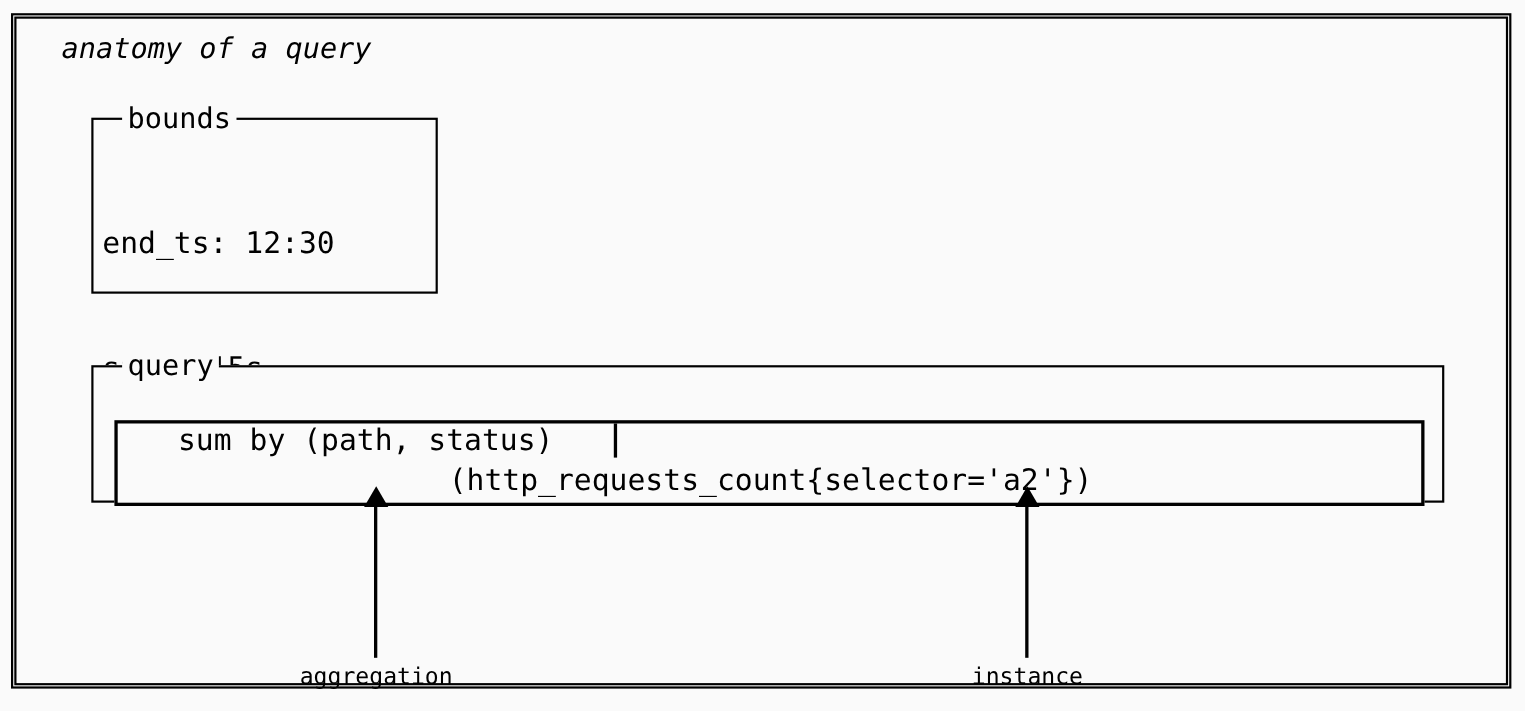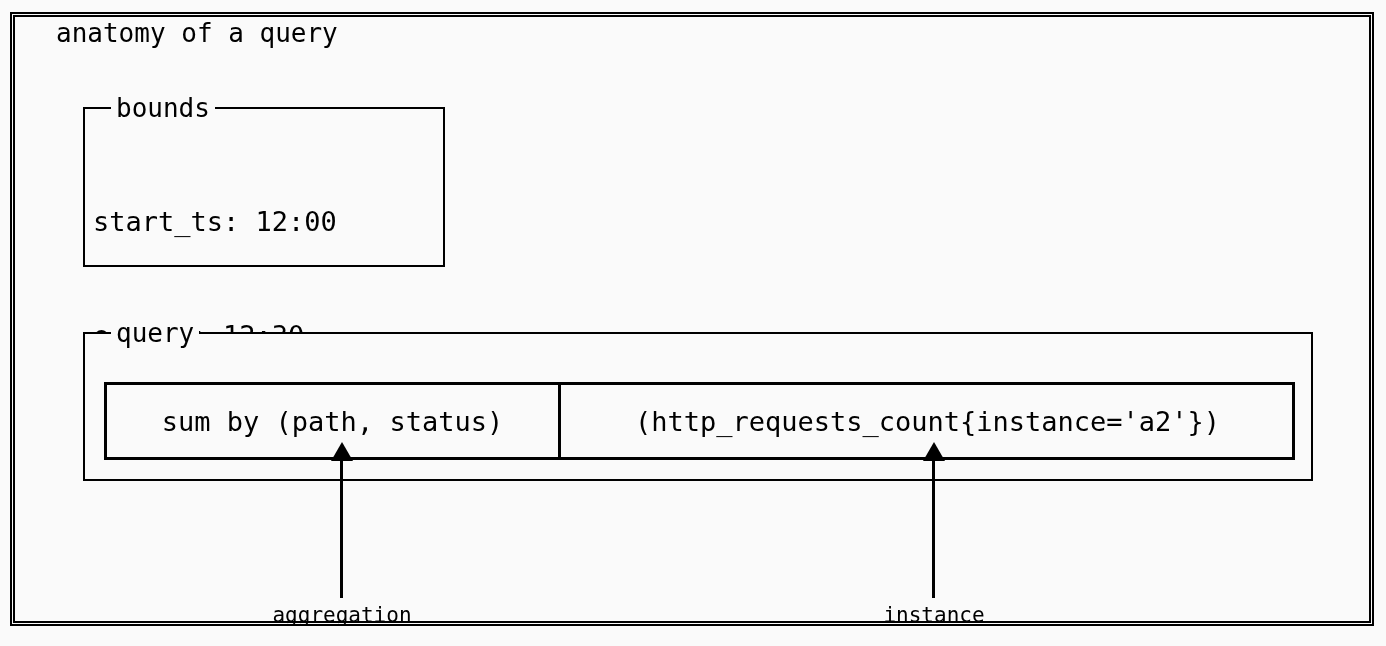--- a/index.html
+++ b/index.html
@@ -24,28 +24,29 @@
     top: 12px;
     width: 1364px;
     height: 614px;
     box-sizing: border-box;
     border: 5px double #000;
     background: #fafafa;
   }
   #outer-legend {
     position: absolute;
     left: 38px;
-    top: 3px;
+    top: 15px;
     background: #fafafa;
     padding: 0 4px 0 3px;
     font-size: 26px;
     line-height: 26px;
     letter-spacing: 0px;
     white-space: nowrap;
     z-index: 5;
+    font-style: italic;
   }
 
   
   .fbox {
     position: absolute;
     box-sizing: border-box;
     border: 2px solid #000;
     background: #fafafa;
   }
   .flegend {
@@ -56,54 +57,55 @@
     padding: 0 5px;
     font-size: 26px;
     line-height: 28px;
     white-space: nowrap;
   }
 
   
   #bounds-box {
     left: 68px;
     top: 90px;
-    width: 362px;
+    width: 315px;
     height: 160px;
   }
   #bounds-lines {
     position: absolute;
     left: 8px;
     top: 18px;
     font-size: 27px;
     line-height: 38px;
     white-space: pre;
   }
   #bounds-lines div { white-space: pre; }
 
   
   #query-box {
     left: 68px;
     top: 315px;
     width: 1230px;
-    height: 149px;
+    height: 125px;
     border-width: 2px;
   }
 
   
   #cell-row {
     position: absolute;
     left: 19px;
     top: 48px;
     width: 1191px;
     height: 78px;
     box-sizing: border-box;
     border: 3px solid #000;
     background: #fafafa;
     display: flex;
     align-items: stretch;
+    flex-direction: column;
   }
   .cell {
     display: flex;
     align-items: center;
     box-sizing: border-box;
     font-size: 27px;
     white-space: pre;
   }
   #cell-aggregation {
     width: 454px;
@@ -154,32 +156,31 @@
 </head>
 <body>
 
 <div id="outer-frame">
 
   <div id="outer-legend">anatomy of a query</div>
 
   <div id="bounds-box" class="fbox">
     <div class="flegend">bounds</div>
     <div id="bounds-lines">
-      <div>start_ts: 12:00</div>
       <div>end_ts: 12:30</div>
       <div>step: 15s</div>
     </div>
   </div>
 
   <div id="query-box" class="fbox">
     <div class="flegend">query</div>
 
     <div id="cell-row">
       <div id="cell-aggregation" class="cell">sum by (path, status)</div>
-      <div id="cell-selector" class="cell">(http_requests_count{instance='a2'})</div>
+      <div id="cell-selector" class="cell">(http_requests_count{selector='a2'})</div>
     </div>
   </div>
 
   <div id="leader-aggregation" class="leader">
     <div class="head"></div>
     <div class="stem"></div>
     <div class="caption">aggregation</div>
   </div>
 
   <div id="leader-selector" class="leader">

